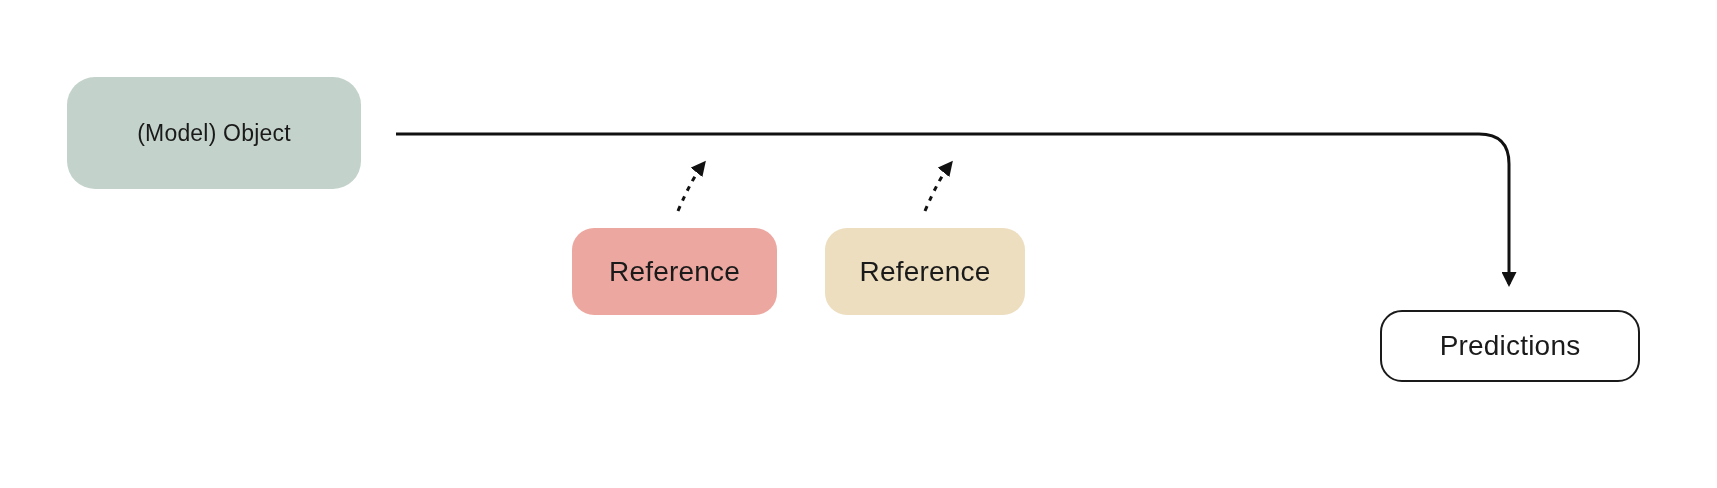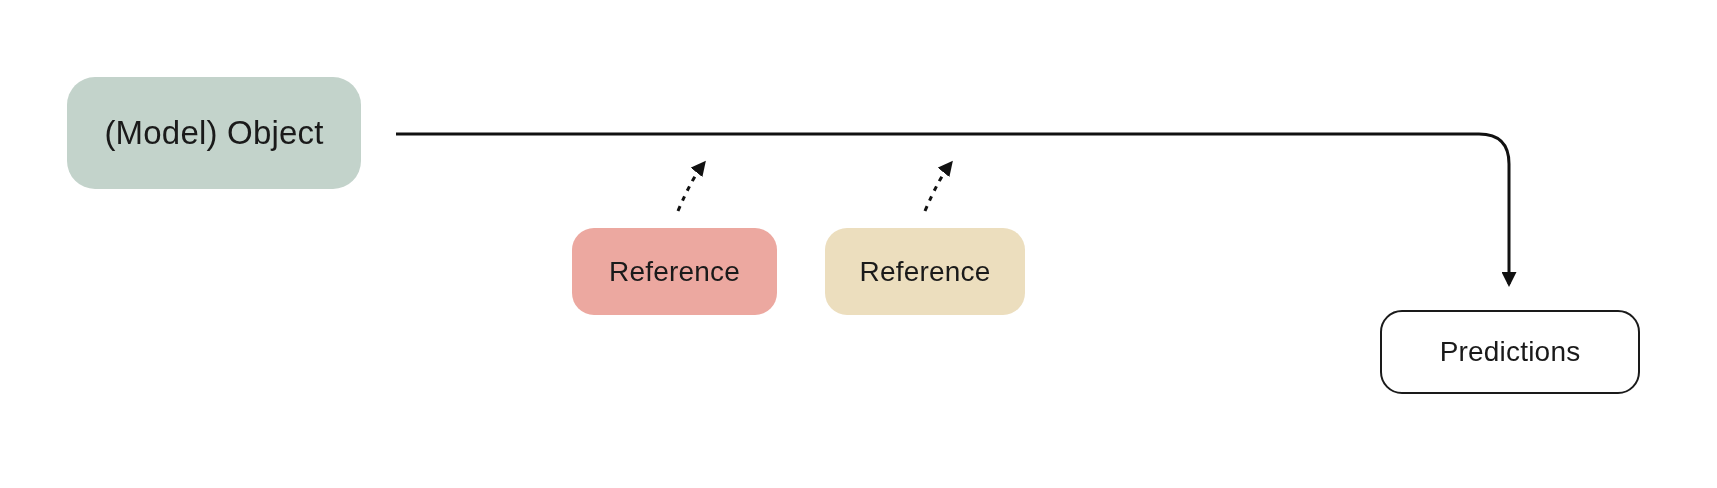--- a/index.html
+++ b/index.html
@@ -22,21 +22,21 @@
     width: 1717px;
     height: 488px;
   }
   .node {
     position: absolute;
     display: flex;
     align-items: center;
     justify-content: center;
     box-sizing: border-box;
     color: #1a1a1a;
-    font-size: 33px;
+    font-size: 23px;
     letter-spacing: 0.2px;
   }
   .node-model {
     left: 67px;
     top: 77px;
     width: 294px;
     height: 112px;
     border-radius: 28px;
   }
   .node-ref1 {
@@ -52,21 +52,21 @@
     top: 228px;
     width: 200px;
     height: 87px;
     border-radius: 22px;
     font-size: 28px;
   }
   .node-predictions {
     left: 1380px;
     top: 310px;
     width: 260px;
-    height: 84px;
+    height: 72px;
     border-radius: 22px;
     border: 2px solid #1a1a1a;
     font-size: 28px;
   }
   .edge-label {
     position: absolute;
     left: 1238px;
     top: 82px;
     font-family: "DejaVu Sans Mono", monospace;
     font-weight: bold;

